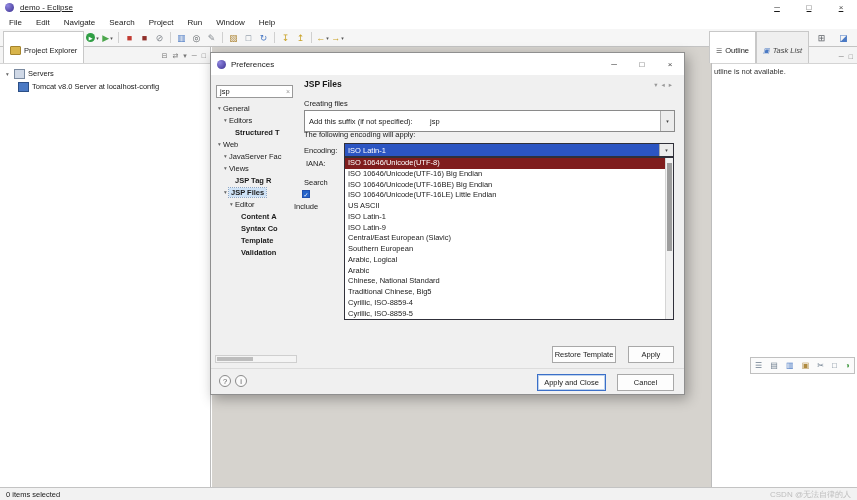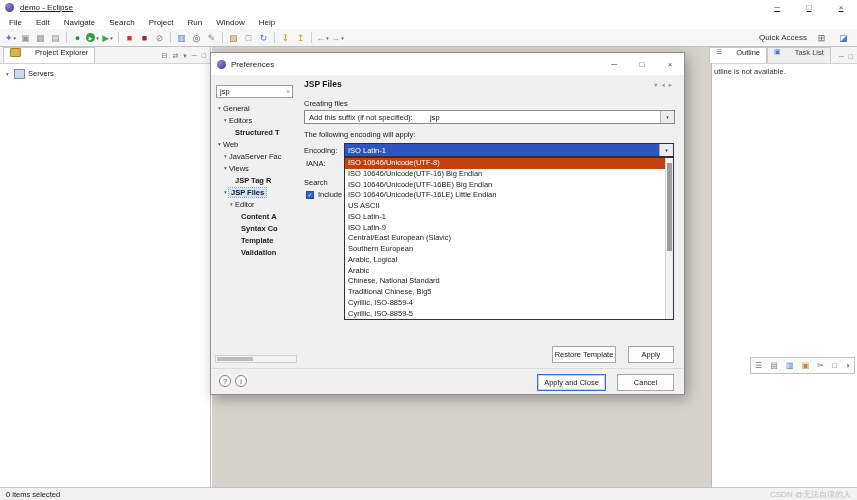--- a/index.html
+++ b/index.html
@@ -19,22 +19,22 @@
   .tbi .crt{font-size:5px;color:#555;margin-left:1px;}
   .tbi .circ{width:9px;height:9px;border-radius:50%;display:flex;align-items:center;justify-content:center;font-size:5px;color:#fff;}
   .tbsep{width:1px;height:11px;background:#d0d0d0;margin:0 3px;flex:none;}
   .tb-right{margin-left:auto;display:flex;align-items:center;gap:7px;padding-right:6px;}
   .qa{font-size:8px;color:#333;}
   .tb-right .tbi{font-size:9px;}
 
   
   .explorer{position:absolute;left:0;top:47px;width:211px;bottom:13px;background:#fff;border-right:1px solid #bcbcbc;box-sizing:border-box;}
   .panel-header{height:16px;display:flex;align-items:flex-end;background:#f4f4f4;border-bottom:1px solid #d4d4d4;}
-  .ptab{display:flex;align-items:flex-start;gap:14px;background:#fff;border:1px solid #c8c8c8;border-bottom:none;height:15px;padding:0 6px;font-size:7.5px;white-space:nowrap;}
-  .ptab.inactive{background:#efefef;color:#444;}
+  .ptab{display:flex;align-items:flex-end;gap:3px;background:#fff;border:1px solid #c8c8c8;border-bottom:none;height:15px;padding:8px 6px;font-size:7.5px;white-space:nowrap;}
+  .ptab.inactive{background:#efefef;color:#444;font-style:italic;}
   .ptools{margin-left:auto;display:flex;gap:5px;padding:0 4px 3px 0;color:#777;font-size:7px;}
   .icon-folder{width:9px;height:7px;background:#d8b44a;border:1px solid #a5842c;border-radius:1px;flex:none;}
   .icon-box-blue{width:9px;height:8px;background:#4a79c4;border:1px solid #2c4f86;flex:none;}
   .icon-box-gray{width:9px;height:8px;background:#cfd8e6;border:1px solid #7a8aa0;flex:none;}
   .ex-row{display:flex;align-items:center;height:13px;font-size:7.5px;gap:3px;white-space:nowrap;}
   .chev{font-size:5.5px;color:#666;width:7px;text-align:center;flex:none;}
   .editor-bg{position:absolute;left:212px;top:47px;width:499px;bottom:13px;background:#d6d3ce;}
   .right-panel{position:absolute;right:0;top:47px;width:146px;bottom:13px;background:#fff;border-left:1px solid #bcbcbc;box-sizing:border-box;}
   .rp-message{padding:3px 2px;font-size:7.5px;color:#333;white-space:nowrap;overflow:hidden;}
   .tray{position:absolute;right:2px;top:357px;width:103px;height:15px;background:#fbfbfb;border:1px solid #c0c0c0;display:flex;align-items:center;justify-content:space-around;font-size:8px;z-index:5;}
@@ -198,20 +198,24 @@
         <span>─</span>
         <span>□</span>
       </span>
     </div>
     <div style="padding-top:3px;">
       <div class="ex-row" style="padding-left:4px;">
         <span class="chev">▾</span>
         <span class="icon-box-gray"></span>
         <span>Servers</span>
       </div>
+      <div class="ex-row" style="padding-left:18px;">
+        <span class="icon-box-blue"></span>
+        <span>Tomcat v8.0 Server at localhost-config</span>
+      </div>
     </div>
   </div>
 
   <div class="editor-bg"></div>
 
   <div class="right-panel">
     <div class="panel-header">
       <span class="ptab" style="margin-left:-3px;">
         <span style="color:#666;font-size:7px;">☰</span>
         <span>Outline</span>
@@ -315,45 +319,45 @@
 
     <div class="abs page-title" style="left:93px;top:26px;">JSP Files</div>
     <div class="abs hdr-icons" style="right:12px;top:28px;">
       <span>▾</span>
       <span>◂</span>
       <span>▸</span>
     </div>
 
     <div class="abs lbl" style="left:93px;top:46px;">Creating files</div>
 
-    <div class="abs combo" style="left:93px;top:57px;width:371px;height:14px;">
+    <div class="abs combo" style="left:93px;top:57px;width:371px;height:22px;">
       <span style="padding-left:4px;width:121px;flex:none;">Add this suffix (if not specified):</span>
       <span>jsp</span>
       <span class="arrowbox">▾</span>
     </div>
 
     <div class="abs lbl" style="left:93px;top:77px;">The following encoding will apply:</div>
 
     <div class="abs lbl" style="left:93px;top:93px;">Encoding:</div>
     <div class="abs combo enc-combo" style="left:133px;top:90px;width:330px;height:14px;">
       <span class="enc-fill" style="background-color: rgb(44, 85, 194);">ISO Latin-1</span>
       <span class="arrowbox">▾</span>
     </div>
 
     <div class="abs lbl" style="left:95px;top:106px;">IANA:</div>
     <div class="abs lbl" style="left:93px;top:125px;">Search</div>
-    <div class="abs" style="left:95px;top:137px;display:flex;align-items:center;gap:4px;">
+    <div class="abs" style="left:83px;top:137px;display:flex;align-items:center;gap:4px;flex-direction:column;">
       <span class="checkbox" style="background-color: rgb(36, 99, 201);">
           <i>✓</i>
         </span>
       <span class="lbl">Include</span>
     </div>
 
     <div class="abs dropdown" style="left:133px;top:104px;width:330px;height:163px;">
-      <div class="dd-item sel" style="background-color: #c2410c;">ISO 10646/Unicode(UTF-8)</div>
+      <div class="dd-item sel" style="background-color: #7f1d1d;">ISO 10646/Unicode(UTF-8)</div>
       <div class="dd-item">ISO 10646/Unicode(UTF-16) Big Endian</div>
       <div class="dd-item">ISO 10646/Unicode(UTF-16BE) Big Endian</div>
       <div class="dd-item">ISO 10646/Unicode(UTF-16LE) Little Endian</div>
       <div class="dd-item">US ASCII</div>
       <div class="dd-item">ISO Latin-1</div>
       <div class="dd-item">ISO Latin-9</div>
       <div class="dd-item">Central/East European (Slavic)</div>
       <div class="dd-item">Southern European</div>
       <div class="dd-item">Arabic, Logical</div>
       <div class="dd-item">Arabic</div>

